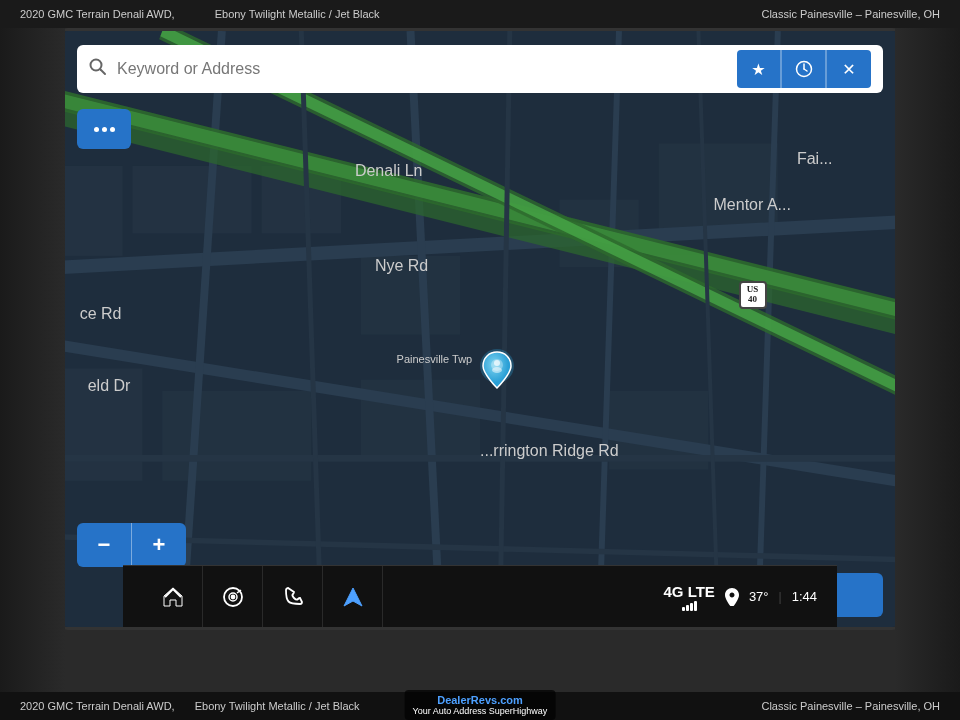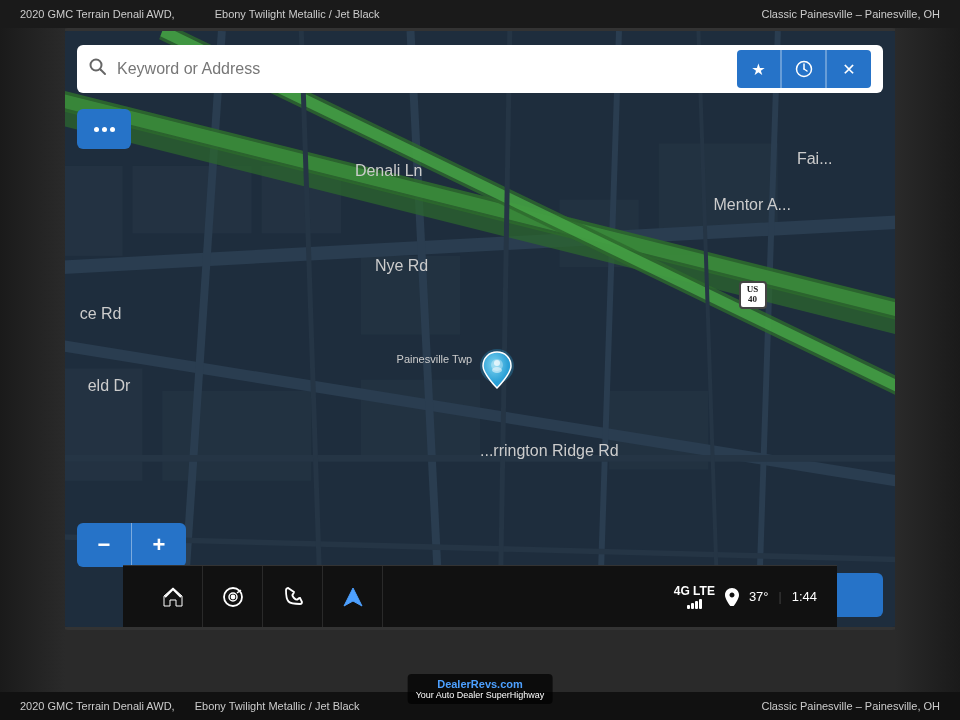--- a/index.html
+++ b/index.html
@@ -310,21 +310,21 @@
       font-weight: bold;
       color: #222;
       z-index: 6;
       flex-direction: column;
       line-height: 1.1;
     }
 
     
     .watermark {
       position: absolute;
-      bottom: 16px;
+      bottom: 0;
       left: 50%;
       transform: translateX(-50%);
       z-index: 200;
     }
     .watermark-logo {
       background: rgba(0,0,0,0.7);
       padding: 4px 8px;
       border-radius: 4px;
       color: white;
       font-size: 9px;
@@ -526,21 +526,21 @@
         </svg>
       </div>
       <div class="bottom-nav-btn active">
         <svg width="22" height="22" viewBox="0 0 22 22" fill="none">
           <polygon points="11,2 20,20 11,15 2,20" fill="#4da0ff" stroke="#4da0ff" stroke-width="1"></polygon>
         </svg>
       </div>
     </div>
     <div class="bottom-status">
       <div style="display:flex; flex-direction:column; align-items:center; gap:1px;">
-        <span class="lte-badge" style="font-size:12px;">4G LTE</span>
+        <span class="lte-badge" style="font-size:15px;">4G LTE</span>
         <div class="signal-bar">
           <span style="height:4px;"></span>
           <span style="height:6px;"></span>
           <span style="height:8px;"></span>
           <span style="height:10px;"></span>
         </div>
       </div>
       <svg width="14" height="18" viewBox="0 0 14 18" fill="white">
         <path d="M7 0C3.13 0 0 3.13 0 7c0 5.25 7 13 7 13s7-7.75 7-13c0-3.87-3.13-7-7-7zm0 9.5C5.62 9.5 4.5 8.38 4.5 7S5.62 4.5 7 4.5 9.5 5.62 9.5 7 8.38 9.5 7 9.5z"></path>
       </svg>
@@ -548,21 +548,21 @@
       <span class="status-sep">|</span>
       <span class="temp-time">1:44</span>
     </div>
   </div>
 
 </div>
 
 <div class="watermark">
   <div class="watermark-logo">
     <div style="font-size:11px; font-weight:bold; color:#4da0ff;">DealerRevs.com</div>
-    <div style="font-size:9px;">Your Auto Dealer SuperHighway</div>
+    <div style="font-size:9px;">Your Auto Address SuperHighway</div>
   </div>
 </div>
 
 <div class="caption-bar">
   <span class="caption-bar-text">2020 GMC Terrain Denali AWD,</span>
   <span class="caption-bar-text">Ebony Twilight Metallic / Jet Black</span>
   <span class="caption-bar-dealer">Classic Painesville – Painesville, OH</span>
 </div>
 
 </body></html>

